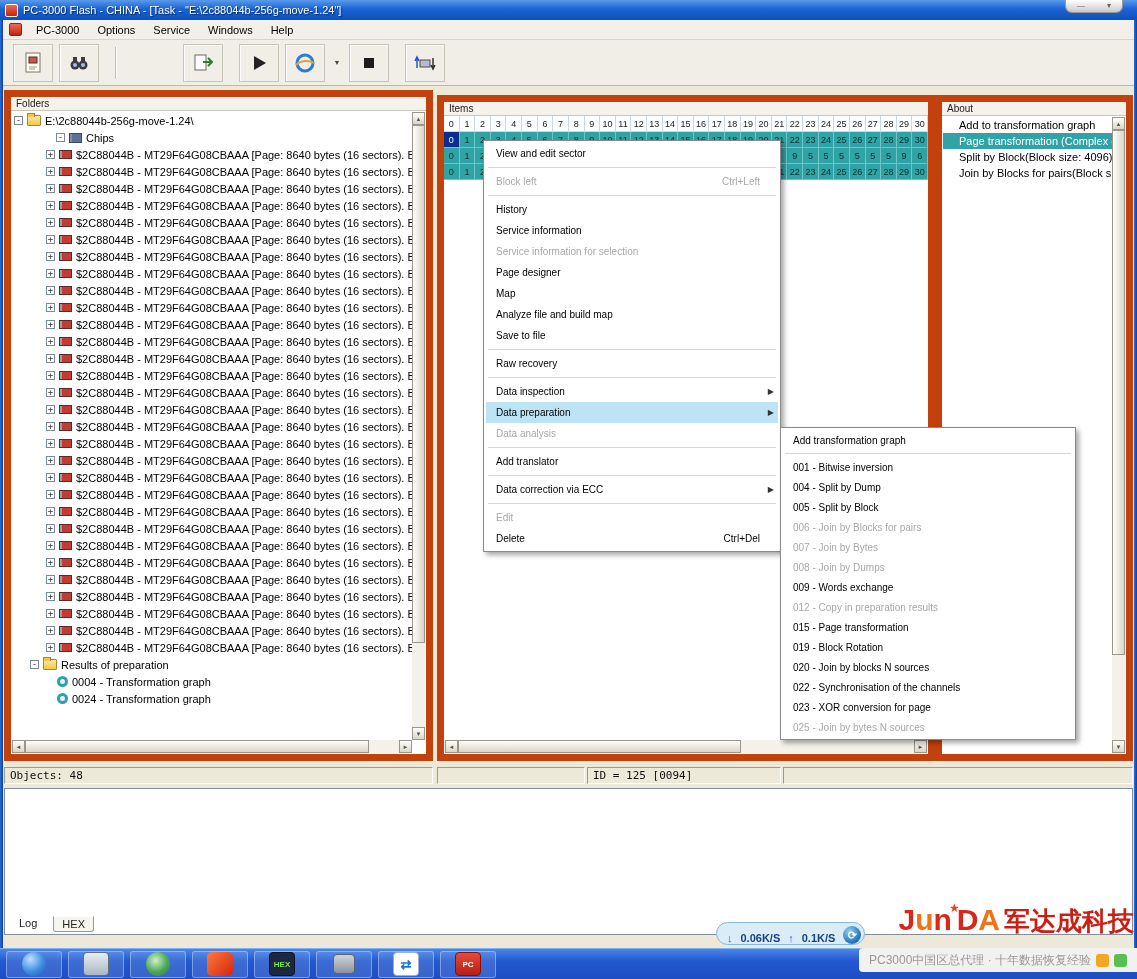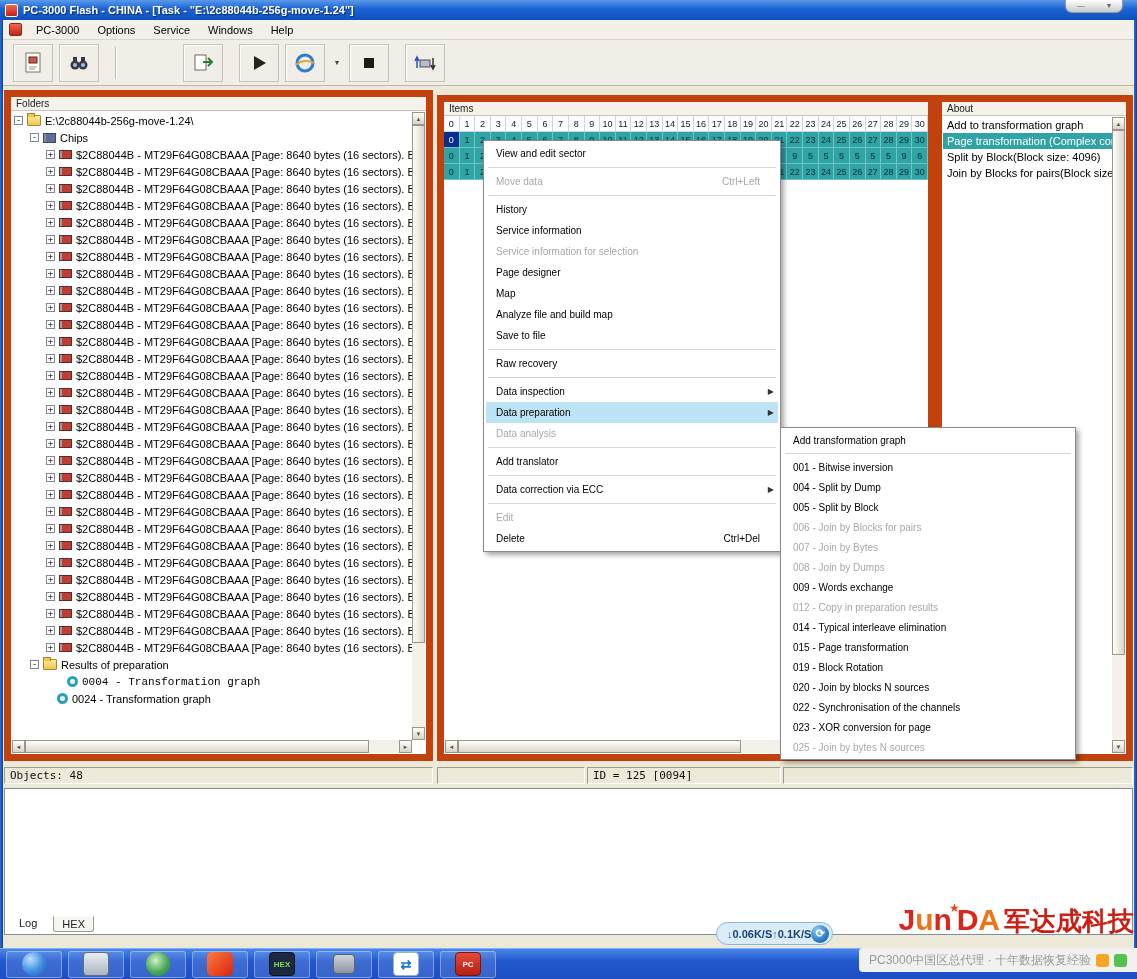--- a/index.html
+++ b/index.html
@@ -1,21 +1,21 @@
 <!DOCTYPE html>
 <html><head>
 <meta charset="utf-8">
 <style>
 *{margin:0;padding:0;box-sizing:border-box}
 html,body{width:1137px;height:979px}
 body{position:relative;font-family:"Liberation Sans",sans-serif;font-size:11px;background:#ece9d8;overflow:hidden;color:#000}
 .screen{position:absolute;inset:0}
 
 
-.titlebar{position:absolute;left:0;top:0;width:1137px;height:20px;background:linear-gradient(180deg,#5a9ae8,#1b63d6 45%,#0c50bb);color:#fff;display:flex;align-items:center;padding:0 5px;font-weight:bold;text-shadow:1px 1px 1px #0a2d6b;white-space:nowrap}
+.titlebar{position:absolute;left:0;top:0;width:1137px;height:20px;background:linear-gradient(180deg,#5a9ae8,#1b63d6 45%,#0c50bb);color:#fff;display:flex;align-items:center;padding:0 5px;font-weight:normal;text-shadow:1px 1px 1px #0a2d6b;white-space:nowrap}
 .app-ico{width:13px;height:13px;background:linear-gradient(#f06a50,#c22313);border:1px solid #ffd;border-radius:2px;margin-right:5px;flex:none}
 .cap-widget{position:absolute;right:14px;top:0;width:58px;height:13px;background:linear-gradient(#ffffff,#c9c9c9);border:1px solid #9a9a9a;border-top:none;border-radius:0 0 7px 7px;display:flex;align-items:center;justify-content:space-around;z-index:9;color:#666;font-size:8px;line-height:1}
 .cw-min::before{content:"—"}
 .cw-dd::before{content:"▾"}
 
 
 .frame-l,.frame-r{position:absolute;top:20px;height:928px;width:3px;background:linear-gradient(90deg,#2a6ee0,#11408f);z-index:1}
 .frame-l{left:0}.frame-r{right:0}
 
 
@@ -67,40 +67,40 @@
 .items-panel{left:437px;top:95px;width:498px;height:666px}
 .items-header{display:grid;grid-template-columns:repeat(31,1fr);height:16px}
 .hcell{background:#fbfcfe;border-right:1px solid #ccd8e4;border-bottom:1px solid #ccd8e4;font-size:9px;display:flex;align-items:center;justify-content:center;color:#222;overflow:hidden}
 .trow{display:grid;grid-template-columns:repeat(31,1fr);height:16px}
 .cell{background:#2fa3a5;border-right:1px solid #6ec5c6;border-bottom:1px solid #6ec5c6;font-size:9px;color:#06302f;display:flex;align-items:center;justify-content:center;overflow:hidden}
 .cell.sel{background:#0a2e8f;color:#fff}
 
 
 .about-panel{left:935px;top:95px;width:198px;height:666px}
 .about-list{position:absolute;left:1px;top:15px;right:14px;bottom:1px;overflow:hidden}
-.about-entry{height:16px;display:flex;align-items:center;padding:0 4px;white-space:nowrap;overflow:hidden}
+.about-entry{height:16px;display:flex;align-items:center;padding:0 16px;white-space:nowrap;overflow:hidden}
 .about-entry.sel{background:#2fa3a5;color:#fff}
 .about-vscroll{top:15px;bottom:1px}
 
 
 .statusbar{position:absolute;left:0;top:766px;width:1137px;height:20px;background:#ece9d8}
 .sfield{position:absolute;top:1px;height:17px;border:1px solid;border-color:#9d9a90 #fff #fff #9d9a90;padding:1px 5px;font-family:"DejaVu Sans Mono",monospace;font-size:11px;color:#111;background:#ece9d8;white-space:nowrap;overflow:hidden}
 .f1{left:4px;width:429px}
 .f2{left:437px;width:148px}
 .f3{left:587px;width:194px}
 .f4{left:783px;width:350px}
 
 
 .logpanel{position:absolute;left:4px;top:788px;width:1129px;height:147px;background:#fff;border:1px solid #828f9b}
 .log-tabs{position:absolute;left:6px;bottom:2px;display:flex;align-items:flex-start;gap:8px}
 .tab{padding:1px 8px;font-size:11px;color:#222}
 .tab.boxed{border:1px solid #9a9a9a;border-top:1px solid #fff;background:#f6f5f0;border-radius:0 0 3px 3px}
 
 
-.netpill{position:absolute;left:716px;top:922px;height:23px;display:flex;align-items:center;gap:0;padding:0 3px 0 10px;background:#dbecf9;border:1px solid #86b7dd;border-radius:12px;z-index:35;font-weight:bold;color:#17427a}
+.netpill{position:absolute;left:716px;top:922px;height:23px;display:flex;align-items:flex-end;gap:8px;padding:0 3px 0 10px;background:#dbecf9;border:1px solid #86b7dd;border-radius:12px;z-index:35;font-weight:bold;color:#17427a}
 .net-down,.net-up{color:#2a67c9;font-weight:bold}
 .net-down::before{content:"↓"}
 .net-up::before{content:"↑"}
 .net-globe{width:18px;height:18px;border-radius:50%;background:radial-gradient(circle at 35% 30%,#8fd0f2,#2e7cc3 60%,#155a96);color:#fff;font-size:11px;display:flex;align-items:center;justify-content:center}
 .net-globe::before{content:"⟳"}
 
 
 .brand{position:absolute;right:3px;top:901px;display:flex;align-items:baseline;z-index:36;white-space:nowrap}
 .lg{font-size:30px;font-weight:bold;line-height:1}
 .lgA{color:#d8281c}.lgB{color:#ef7418}
@@ -223,21 +223,21 @@
   <div class="panel folders-panel">
     <div class="panel-title">
       <span>Folders</span>
     </div>
     <div class="tree">
         <div class="tree-row" style="padding-left: 2px;">
           <span class="expander exp-minus"></span>
           <span class="ticon icon-folder"></span>
           <span class="tlabel">E:\2c88044b-256g-move-1.24\</span>
         </div>
-        <div class="tree-row" style="padding-left: 18px;">
+        <div class="tree-row" style="padding-left: 12px; margin-left: 32px;">
           <span class="expander exp-minus"></span>
           <span class="ticon icon-chipset"></span>
           <span class="tlabel">Chips</span>
         </div>
         <div class="tree-row" style="padding-left: 34px;">
           <span class="expander exp-plus"></span>
           <span class="ticon icon-chip"></span>
           <span class="tlabel">$2C88044B - MT29F64G08CBAAA [Page: 8640 bytes (16 sectors). Block S</span>
         </div>
         <div class="tree-row" style="padding-left: 34px;">
@@ -383,21 +383,21 @@
         <div class="tree-row" style="padding-left: 34px;">
           <span class="expander exp-plus"></span>
           <span class="ticon icon-chip"></span>
           <span class="tlabel">$2C88044B - MT29F64G08CBAAA [Page: 8640 bytes (16 sectors). Block S</span>
         </div>
         <div class="tree-row" style="padding-left: 18px;">
           <span class="expander exp-minus"></span>
           <span class="ticon icon-folder"></span>
           <span class="tlabel">Results of preparation</span>
         </div>
-        <div class="tree-row" style="padding-left: 44px; font-family: Liberation Mono, monospace;">
+        <div class="tree-row" style="padding-left: 34px;">
           <span class="exp-sp"></span>
           <span class="ticon icon-graph"></span>
           <span class="tlabel">0004 - Transformation graph</span>
         </div>
         <div class="tree-row" style="padding-left: 34px;">
           <span class="exp-sp"></span>
           <span class="ticon icon-graph"></span>
           <span class="tlabel">0024 - Transformation graph</span>
         </div>
       </div>
@@ -643,21 +643,21 @@
         </div>
       </div>
   </div>
 
   <div class="cmenu" style="left:483px;top:140px;width:298px">
       <div class="mitem">
         <span class="mlabel">View and edit sector</span>
       </div>
       <div class="msep"></div>
       <div class="mitem dis">
-        <span class="mlabel">Move data</span>
+        <span class="mlabel">Block left</span>
         <span class="msc">Ctrl+Left</span>
       </div>
       <div class="msep"></div>
       <div class="mitem">
         <span class="mlabel">History</span>
       </div>
       <div class="mitem">
         <span class="mlabel">Service information</span>
       </div>
       <div class="mitem dis">
@@ -732,23 +732,20 @@
       <div class="mitem dis">
         <span class="mlabel">008 - Join by Dumps</span>
       </div>
       <div class="mitem">
         <span class="mlabel">009 - Words exchange</span>
       </div>
       <div class="mitem dis">
         <span class="mlabel">012 - Copy in preparation results</span>
       </div>
       <div class="mitem">
-        <span class="mlabel">014 - Typical interleave elimination</span>
-      </div>
-      <div class="mitem">
         <span class="mlabel">015 - Page transformation</span>
       </div>
       <div class="mitem">
         <span class="mlabel">019 - Block Rotation</span>
       </div>
       <div class="mitem">
         <span class="mlabel">020 - Join by blocks N sources</span>
       </div>
       <div class="mitem">
         <span class="mlabel">022 - Synchronisation of the channels</span>

